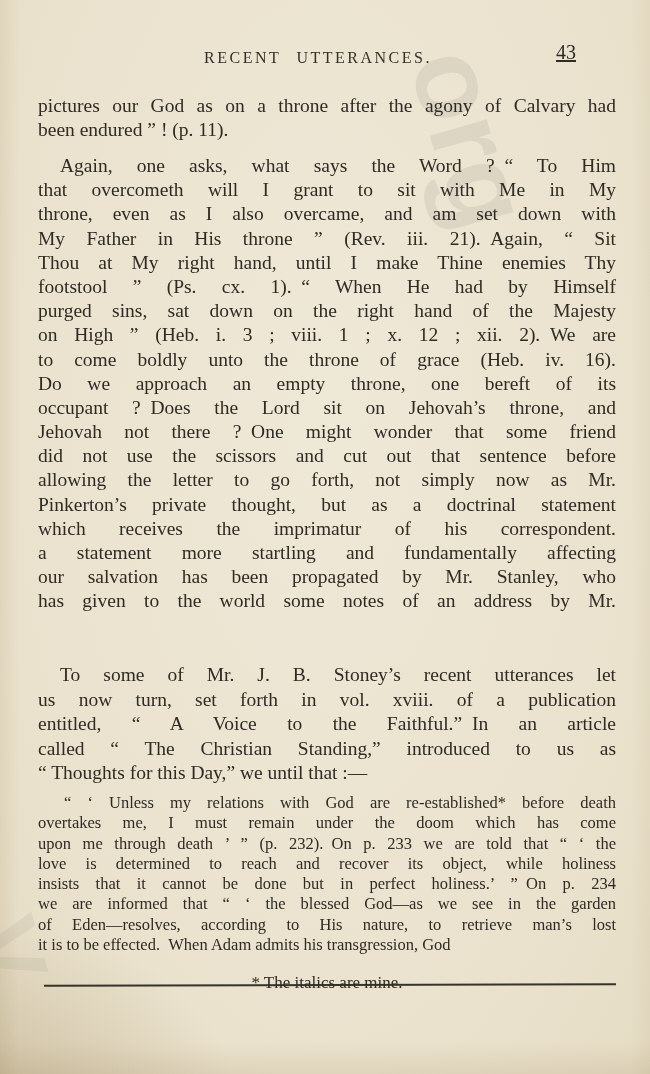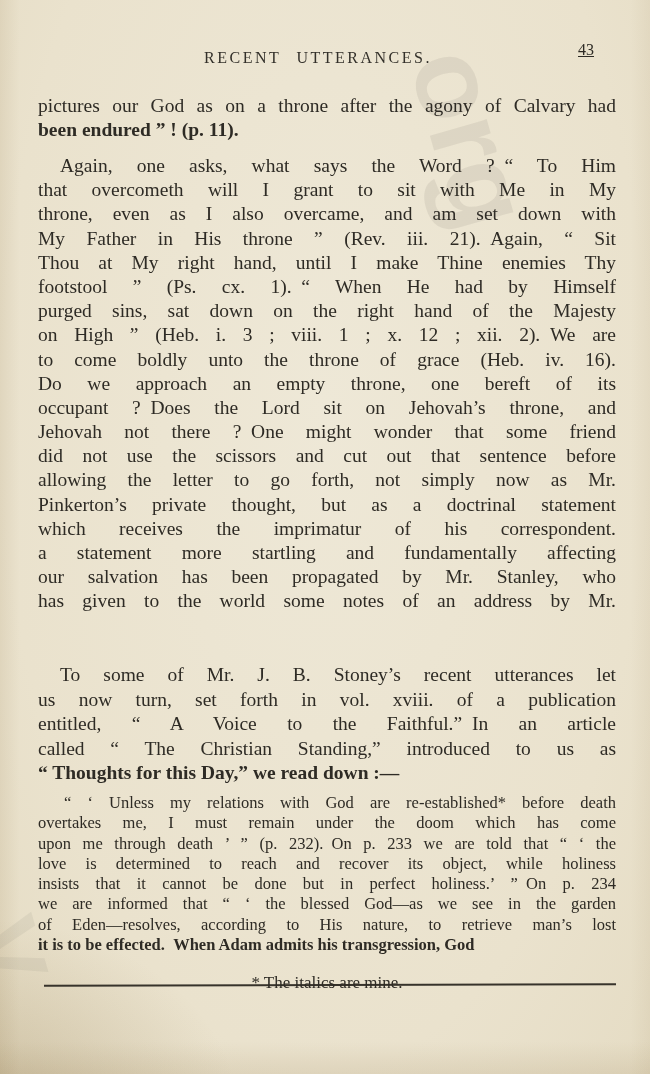--- a/index.html
+++ b/index.html
@@ -28,32 +28,32 @@
   .wm-a{ left:508px; top:34px; font-size:112px; transform:rotate(74deg); }
   .wm-b{ left:52px; top:905px; font-size:96px; transform:rotate(74deg); color:rgba(122,118,108,0.10); }
   .running-head{
     position:absolute; left:38px; top:49px; width:560px;
     text-align:center; font-size:16px;
     letter-spacing:2.5px; word-spacing:9px;
     color:#33302a;
   }
   .page-number{
     position:absolute; left:556px; top:41px; width:60px;
-    text-align:center; font-size:16px; color:#2e2b25;text-decoration:underline;
+    text-align:left; font-size:20px; color:#2e2b25;text-decoration:underline;
   }
   .para{ position:absolute; left:38px; width:578px; }
   .p1{ top:94px; }
   .p2{ top:154px; }
   .p3{ top:663px; }
   .quote{ top:793px; }
   .b-line{ font-size:19.5px; line-height:24.2px; height:24.2px; }
   .p3 .b-line{ line-height:24.6px; height:24.6px; }
   .q-line{ font-size:16.5px; line-height:20.3px; height:20.3px; }
   .jl{ text-align:justify; text-align-last:justify; }
-  .ll{ text-align:left; text-align-last:left;font-weight:bold; }
+  .ll{ text-align:left; text-align-last:left; }
   .ind{ text-indent:22px; }
   .qind{ text-indent:26px; }
   .i{ }
   .rule{
     position:absolute; left:44px; top:984px; width:572px; height:2px;
     background:#37332b; transform:rotate(-0.15deg);
   }
   .footnote{
     position:absolute; left:38px; top:973px; width:578px;
     text-align:center; font-size:17px; color:#2e2b25;
@@ -95,21 +95,21 @@
     <div class="b-line jl">a statement more startling and fundamentally affecting</div>
     <div class="b-line jl">our salvation has been propagated by Mr. Stanley, who</div>
     <div class="b-line jl">has given to the world some notes of an address by Mr.</div>
   </div>
 
   <div class="para p3">
     <div class="b-line jl ind">To some of Mr. J. B. Stoney’s recent utterances let</div>
     <div class="b-line jl">us now turn, set forth in vol. xviii. of a publication</div>
     <div class="b-line jl">entitled, “ A Voice to the Faithful.” In an article</div>
     <div class="b-line jl">called “ The Christian Standing,” introduced to us as</div>
-    <div class="b-line ll">“ Thoughts for this Day,” we read down :—</div>
+    <div class="b-line ll">“ Thoughts for this Day,” we until that :—</div>
   </div>
 
   <div class="para quote">
     <div class="q-line jl qind"><span>“ ‘ Unless </span><span class="i">my relations with God are re-established*</span><span> before death</span></div>
     <div class="q-line jl">overtakes me, I must remain under the doom which has come</div>
     <div class="q-line jl">upon me through death ’ ” (p. 232). On p. 233 we are told that “ ‘ the</div>
     <div class="q-line jl"><span>love is determined to reach and </span><span class="i">recover</span><span> its object, while holiness</span></div>
     <div class="q-line jl">insists that it cannot be done but in perfect holiness.’ ” On p. 234</div>
     <div class="q-line jl">we are informed that “ ‘ the blessed God—as we see in the garden</div>
     <div class="q-line jl"><span>of Eden—resolves, according to His nature, to </span><span class="i">retrieve man’s lost</span></div>

